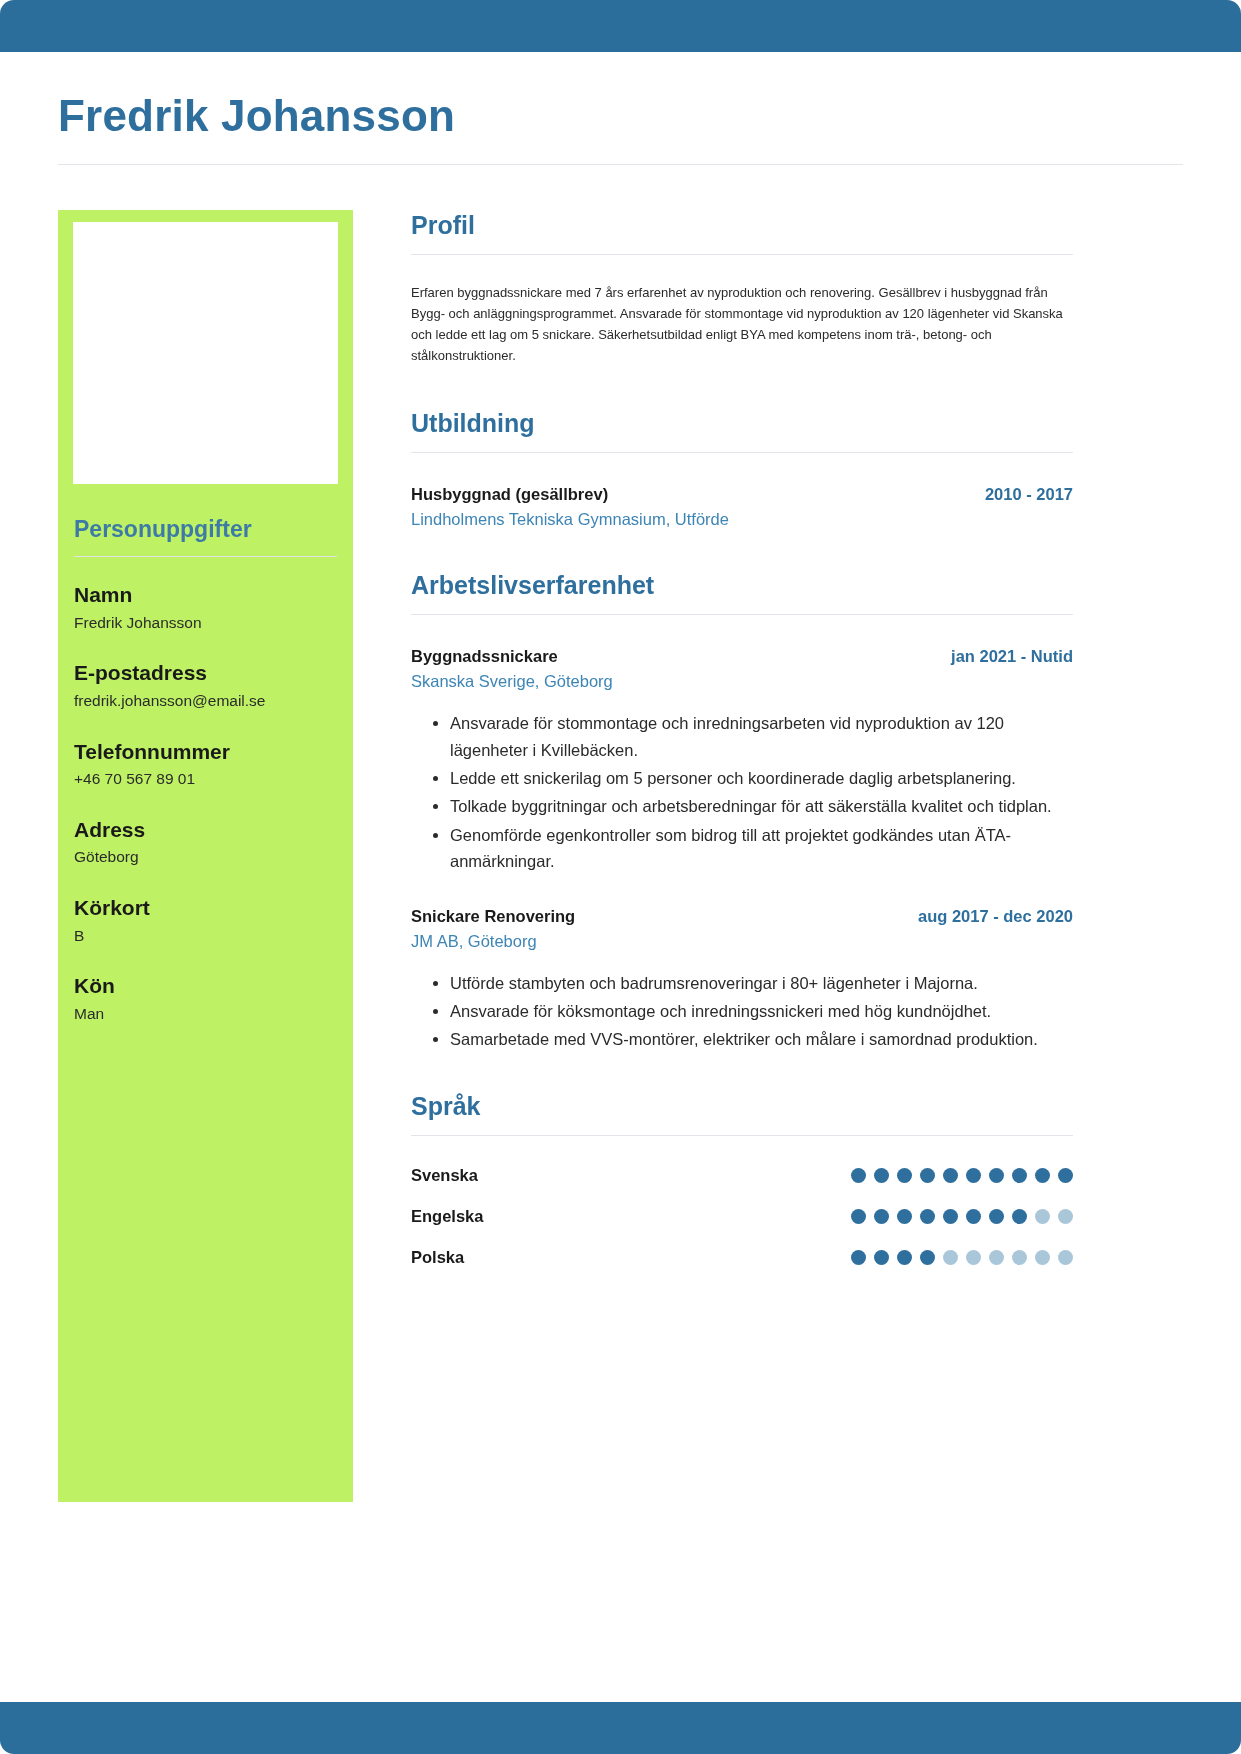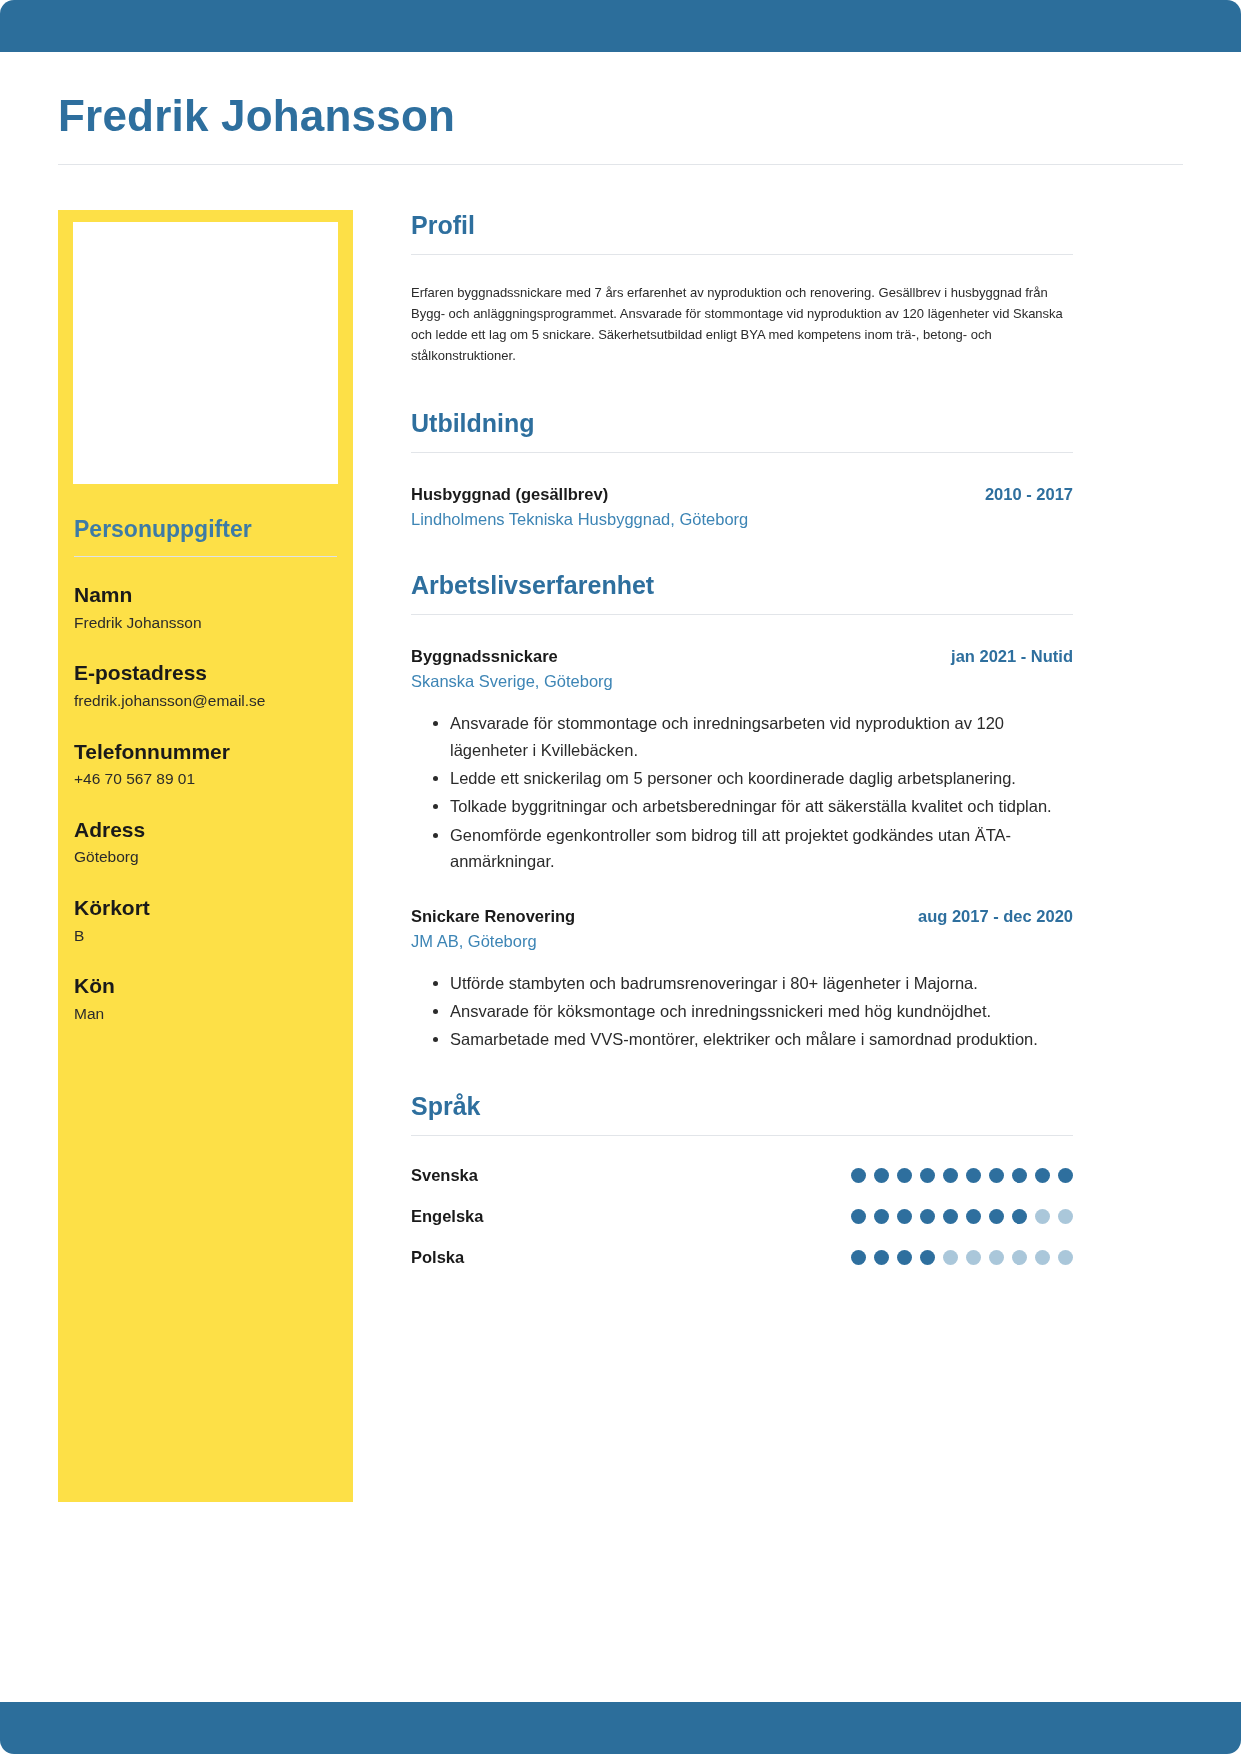--- a/index.html
+++ b/index.html
@@ -64,21 +64,21 @@
     width: 1241px;
   }
 
   
   .sidebar {
     position: absolute;
     left: 58px;
     top: 0;
     width: 295px;
     min-height: 1292px;
-    background: #fde047;
+    background: #bef264;
     padding: 0 0 30px 0;
   }
   .photo-box {
     margin: 12px auto 0 auto;
     width: 265px;
     height: 262px;
     background: #ffffff;
   }
   .side-h2 {
     font-size: 23px;
@@ -254,21 +254,21 @@
 
       <section class="section sec-space-lg">
         <h2 class="sec-h2">Utbildning</h2>
         <div class="sec-rule"></div>
 
         <div class="entry">
           <div class="entry-row">
             <span class="entry-title">Husbyggnad (gesällbrev)</span>
             <span class="entry-date">2010 - 2017</span>
           </div>
-          <div class="entry-sub">Lindholmens Tekniska Husbyggnad, Göteborg</div>
+          <div class="entry-sub">Lindholmens Tekniska Gymnasium, Utförde</div>
         </div>
       </section>
 
       <section class="section sec-space-md">
         <h2 class="sec-h2">Arbetslivserfarenhet</h2>
         <div class="sec-rule"></div>
 
         <div class="entry">
           <div class="entry-row">
             <span class="entry-title">Byggnadssnickare</span>

